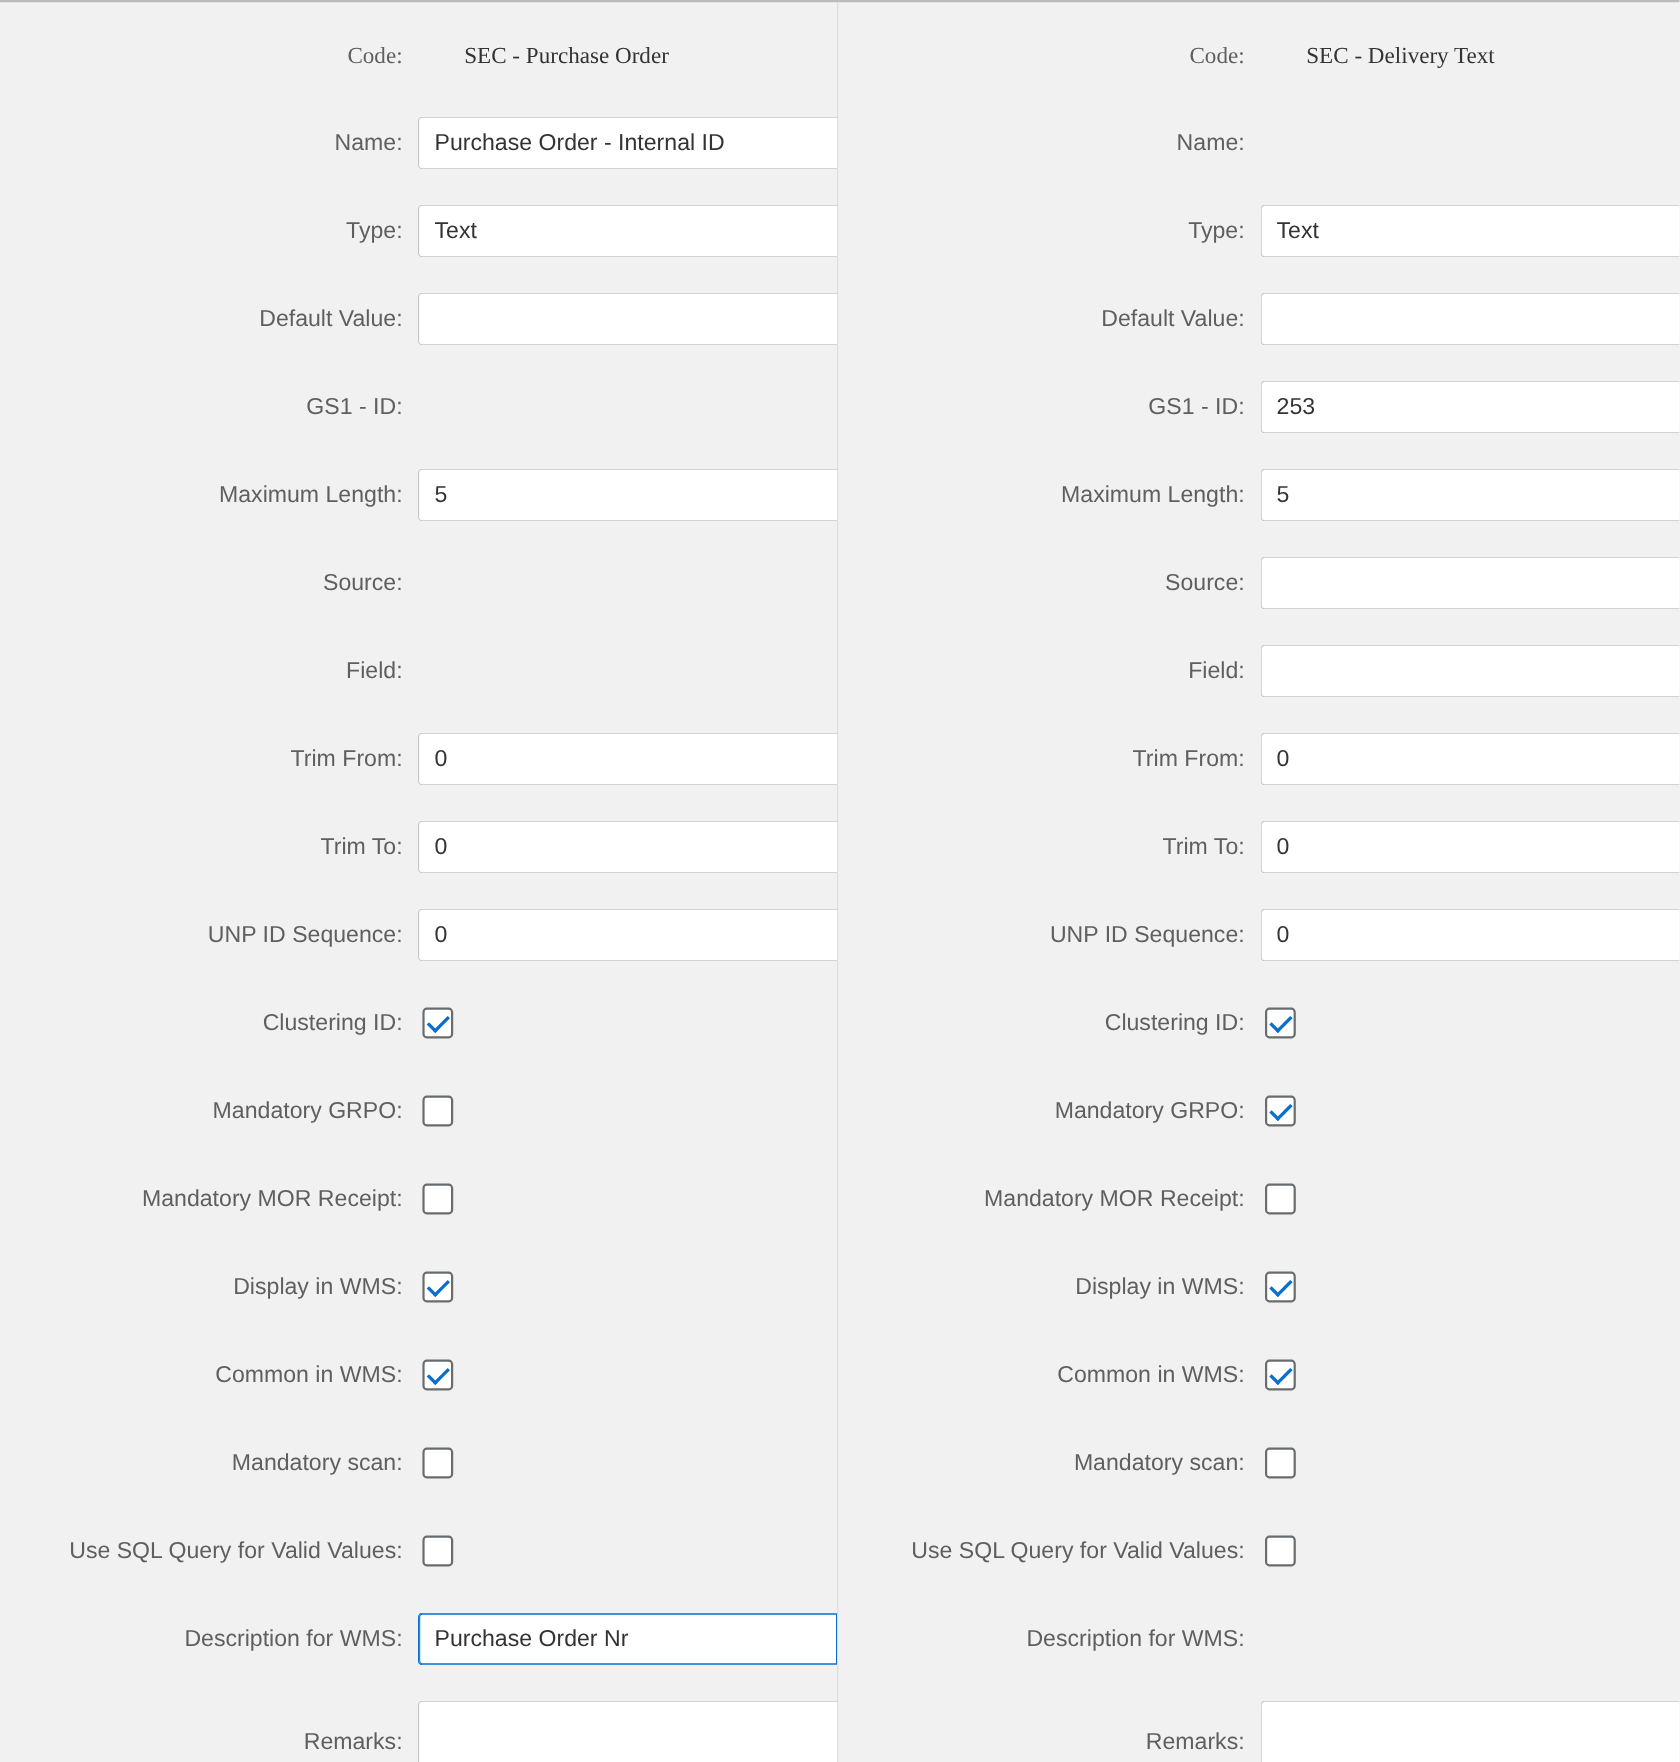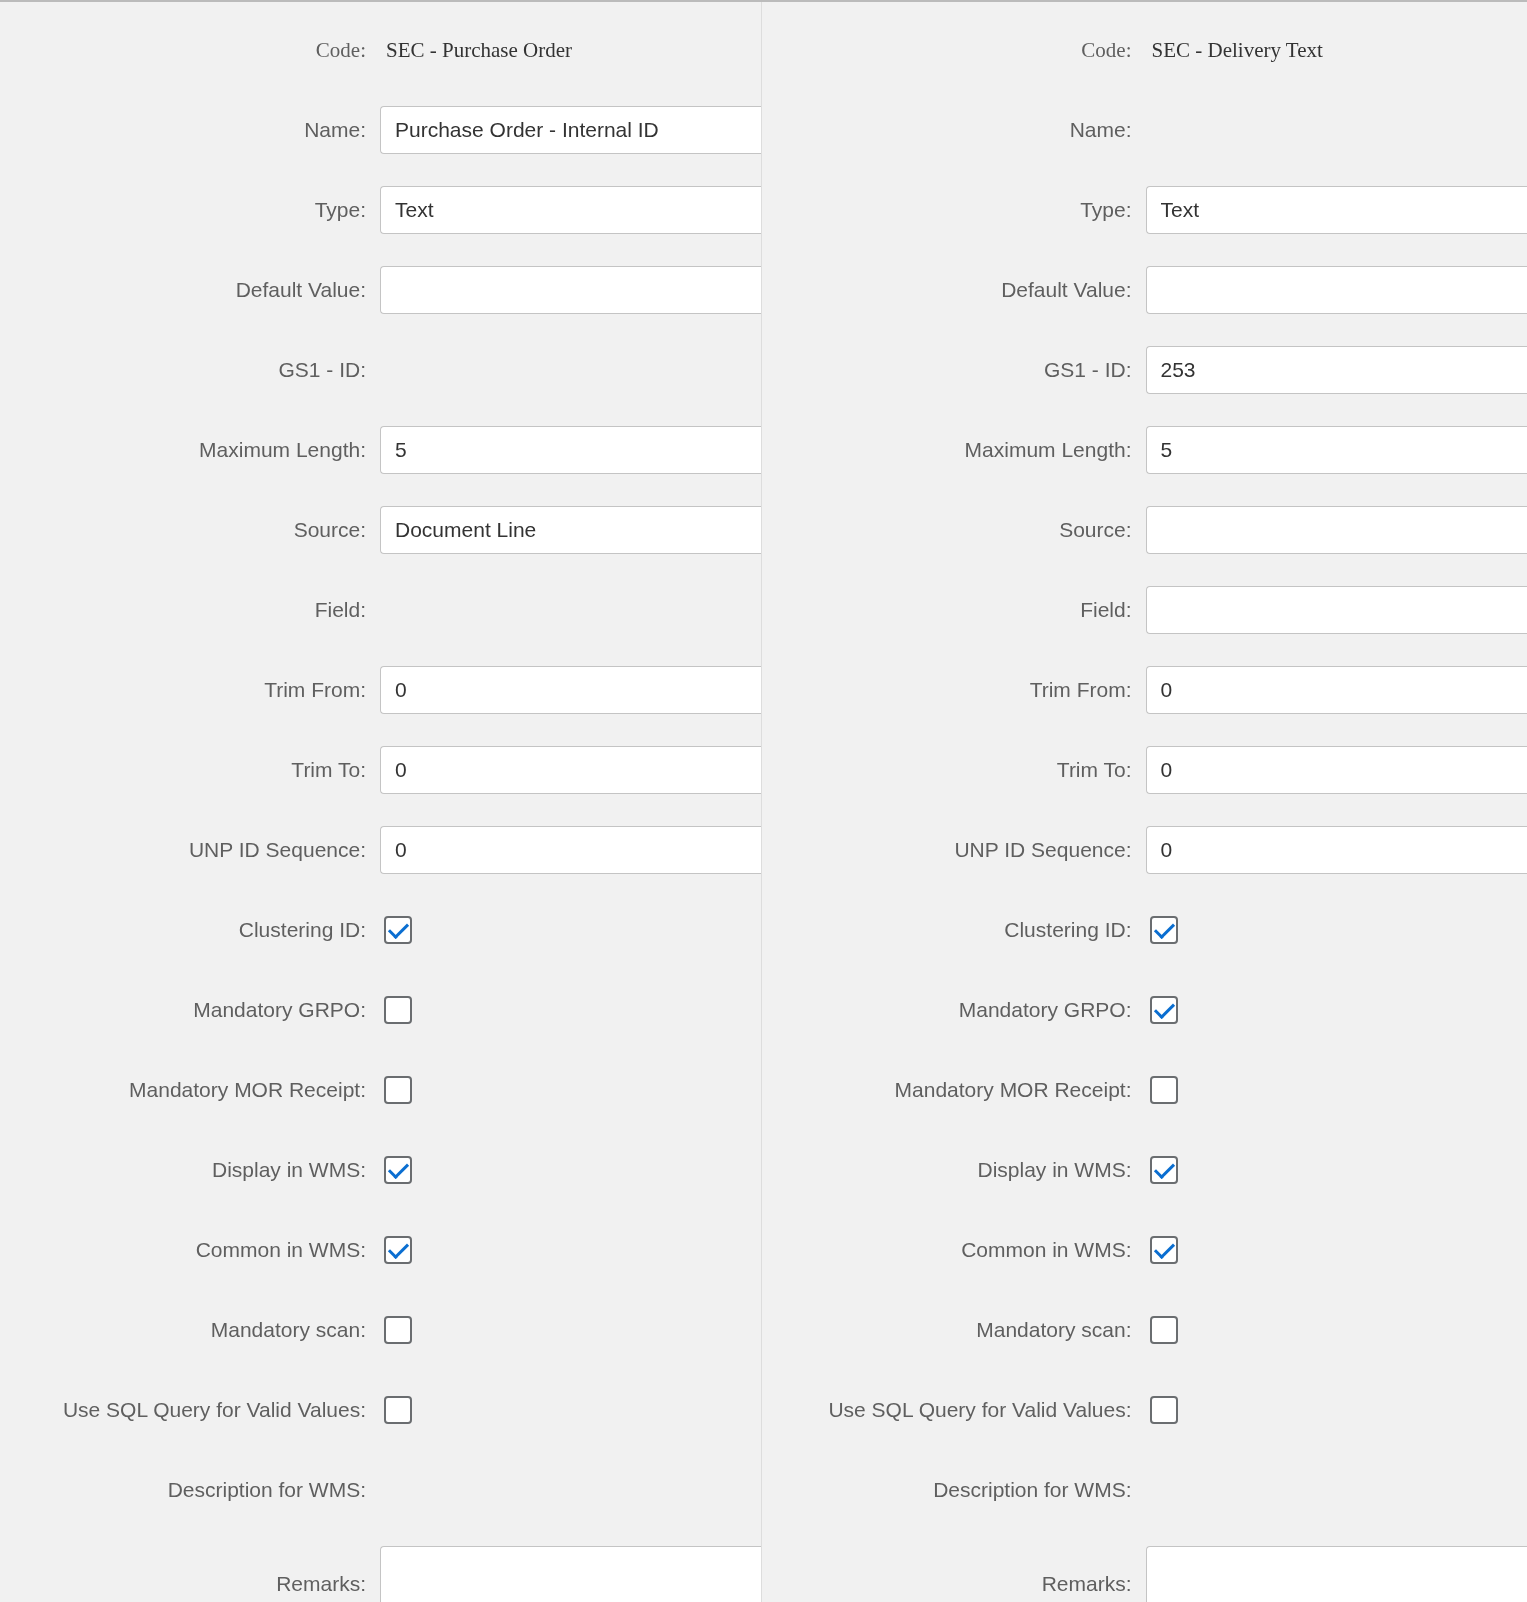--- a/index.html
+++ b/index.html
@@ -43,20 +43,21 @@
     flex: 0 0 370px;
   }
   .value {
     flex: 1 1 auto;
     min-width: 0;
   }
   .static-text {
     color: #333;
     font-size: 21px;
     padding-left: 6px;
+    margin-left: 36px;
   }
   .input {
     width: 100%;
     height: 48px;
     background: #fff;
     border: 1px solid #c4c4c4;
     border-right: none;
     border-radius: 4px 0 0 4px;
     font-size: 21px;
     color: #333;
@@ -138,21 +139,20 @@
       <div class="label">GS1 - ID:</div>
     </div>
 
     <div class="row">
       <div class="label">Maximum Length:</div>
       <div class="value"><input class="input" value="5" style=""></div>
     </div>
 
     <div class="row">
       <div class="label">Source:</div>
-      <div class="value"><input class="input" value="Document Line" style=""></div>
     </div>
 
     <div class="row">
       <div class="label">Field:</div>
     </div>
 
     <div class="row">
       <div class="label">Trim From:</div>
       <div class="value"><input class="input" value="0" style=""></div>
     </div>
@@ -211,20 +211,21 @@
 
     <div class="row">
       <div class="label">Use SQL Query for Valid Values:</div>
       <div class="value checkbox-wrap">
           <span class="checkbox"></span>
         </div>
     </div>
 
     <div class="row">
       <div class="label">Description for WMS:</div>
+      <div class="value"><input class="input focused" value="Purchase Order Nr" style=""></div>
     </div>
 
     <div class="row">
       <div class="label">Remarks:</div>
       <div class="value"><textarea class="textarea" style=""></textarea></div>
     </div>
 
   </div>
 
   <div class="panel right">

